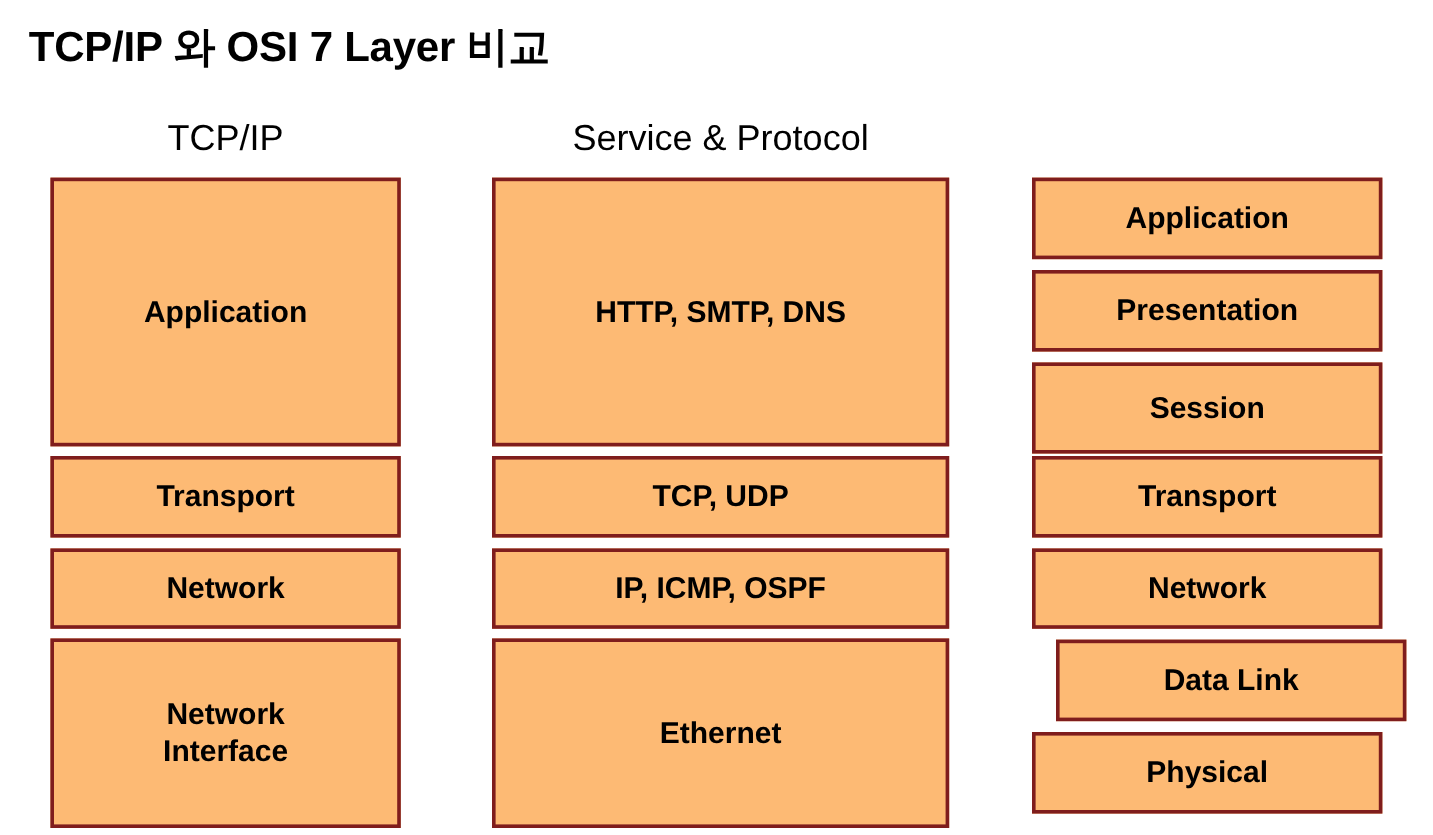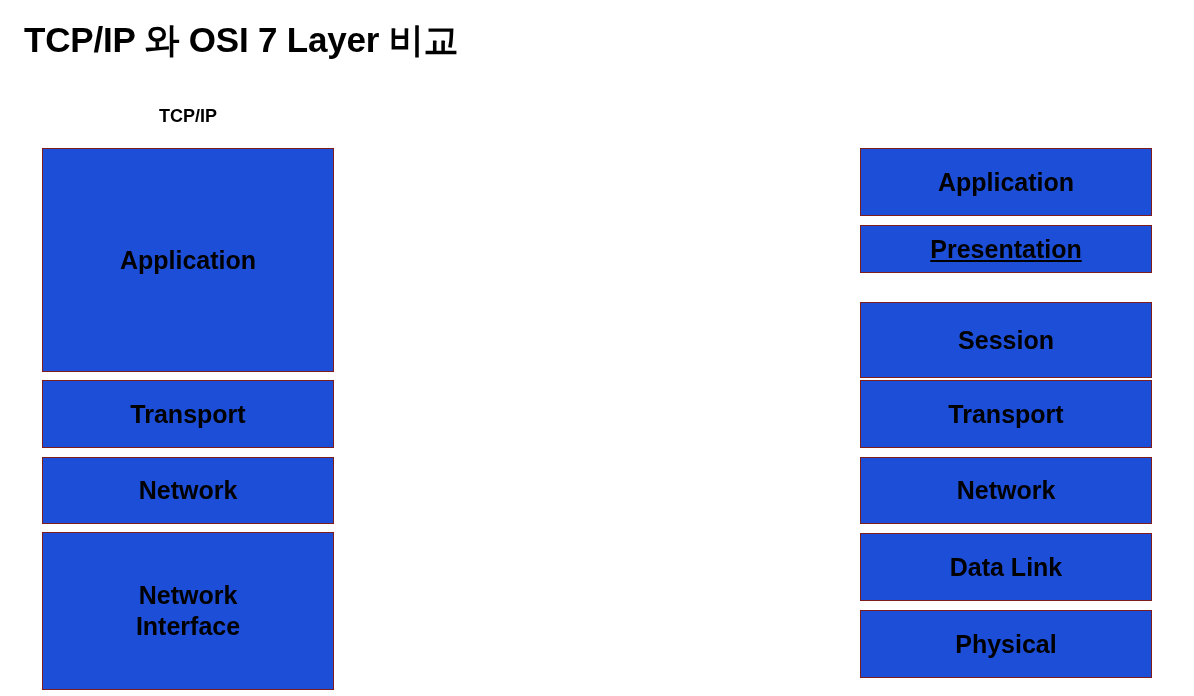--- a/index.html
+++ b/index.html
@@ -43,32 +43,32 @@
   .col-tcpip   { left: 42px;  width: 292px; }
   .col-service { left: 410px; width: 381px; }
   .col-osi     { left: 860px; width: 292px; }
 
   .col-header {
     position: absolute;
     top: 99px;
     left: 0;
     width: 100%;
     text-align: center;
-    font-size: 18px;
-    font-weight: bold;
+    font-size: 30px;
+    font-weight: normal;
     line-height: 34px;
     white-space: nowrap;
     color: #000000;
   }
 
   .layer-box {
     position: absolute;
     box-sizing: border-box;
-    border: 1px solid #7f1d1d;
-    background: #1d4ed8;
+    border: 3px solid #7f1d1d;
+    background: #fdba74;
     display: flex;
     align-items: center;
     justify-content: center;
     text-align: center;
   }
 
   .layer-label {
     font-size: 25px;
     font-weight: bold;
     line-height: 31px;
@@ -82,25 +82,25 @@
   .band-2 { top: 380px; height: 68px;  }
   .band-3 { top: 457px; height: 67px;  }
   .band-4 { top: 532px; height: 158px; }
 
   .col-tcpip   .layer-box { left: 0; width: 292px; }
   .col-service .layer-box { left: 0; width: 381px; }
   .col-osi     .layer-box { left: 0; width: 292px; }
 
   
   .osi-1 { top: 148px;  height: 68px; }
-  .osi-2 { top: 225px;  height: 48px; text-decoration: underline; }
+  .osi-2 { top: 225px;  height: 68px; }
   .osi-3 { top: 302px;  height: 76px; }
   .osi-4 { top: 380px;  height: 68px; }
   .osi-5 { top: 457px;  height: 67px; }
-  .osi-6 { top: 533px;  height: 68px; }
+  .osi-6 { top: 533px;  height: 68px; margin-left: 20px; }
   .osi-7 { top: 610px;  height: 68px; }
 </style>
 </head>
 <body>
 
 <div id="slide">
 
   <div id="slide-title">TCP/IP 와 OSI 7 Layer 비교</div>
 
   <div class="column col-tcpip">
@@ -114,20 +114,36 @@
     </div>
     <div class="layer-box band-3">
       <span class="layer-label">Network</span>
     </div>
     <div class="layer-box band-4">
       <span class="layer-label">Network
 Interface</span>
     </div>
   </div>
 
+  <div class="column col-service">
+    <div class="col-header">Service &amp; Protocol</div>
+
+    <div class="layer-box band-1">
+      <span class="layer-label">HTTP, SMTP, DNS</span>
+    </div>
+    <div class="layer-box band-2">
+      <span class="layer-label">TCP, UDP</span>
+    </div>
+    <div class="layer-box band-3">
+      <span class="layer-label">IP, ICMP, OSPF</span>
+    </div>
+    <div class="layer-box band-4">
+      <span class="layer-label">Ethernet</span>
+    </div>
+  </div>
 
   <div class="column col-osi">
 
     <div class="layer-box osi-1">
       <span class="layer-label">Application</span>
     </div>
     <div class="layer-box osi-2">
       <span class="layer-label">Presentation</span>
     </div>
     <div class="layer-box osi-3">

